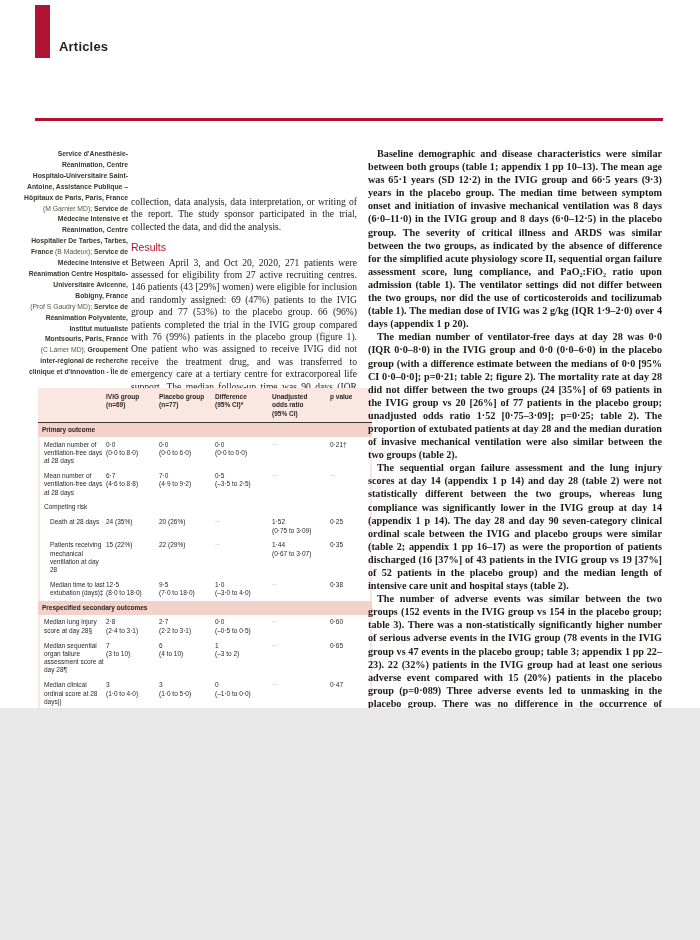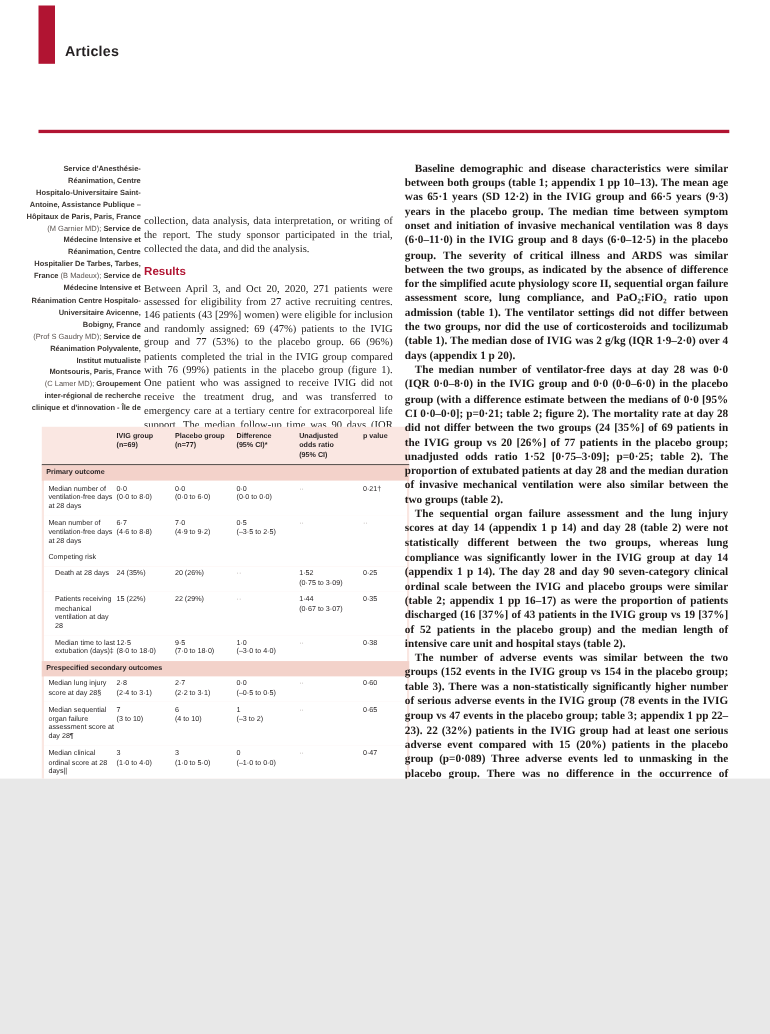--- a/index.html
+++ b/index.html
@@ -19,21 +19,21 @@
     font-size:6.8px; line-height:10.9px; color:#5a524e;
   }
   .affiliations .affb { font-weight:bold; color:#3a3531; }
   
   .col-left {
     position:absolute; left:131px; top:148px; width:226px;
     font-family:"Liberation Serif", serif; font-size:9.6px; line-height:12.4px;
     text-align:justify; color:#1d1a18;margin-top:48px;
   }
   .results-head {
-    font-family:"Liberation Sans", sans-serif; font-weight:bold;
+    font-family:"Liberation Sans", sans-serif; font-weight:normal;
     font-size:10.5px; color:var(--accent,#B11432); margin:8px 0 3px 0; text-align:left;
   }
   .col-right {
     position:absolute; left:368px; top:147px; width:294px;
     font-family:"Liberation Serif", serif; font-size:10.2px; line-height:13.1px;
     text-align:justify; color:#1d1a18;font-weight:bold;
   }
   .col-right p { text-indent:9px; }
   
   .table2 {

